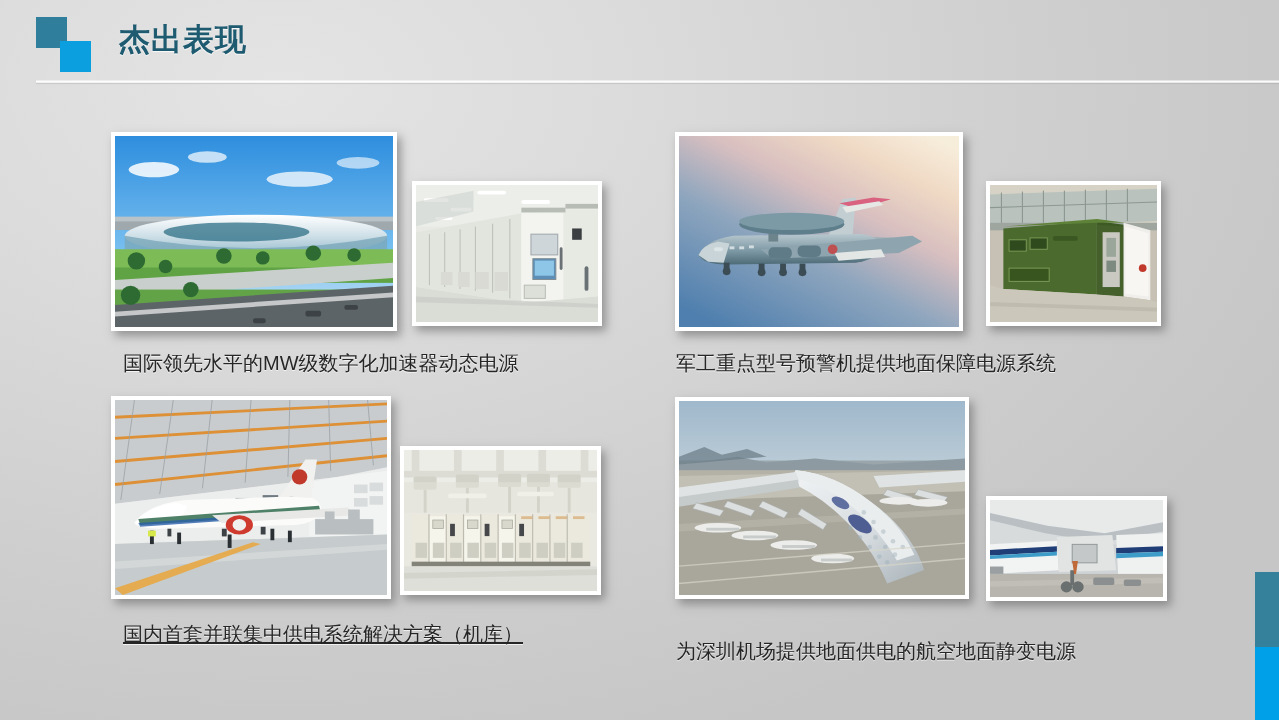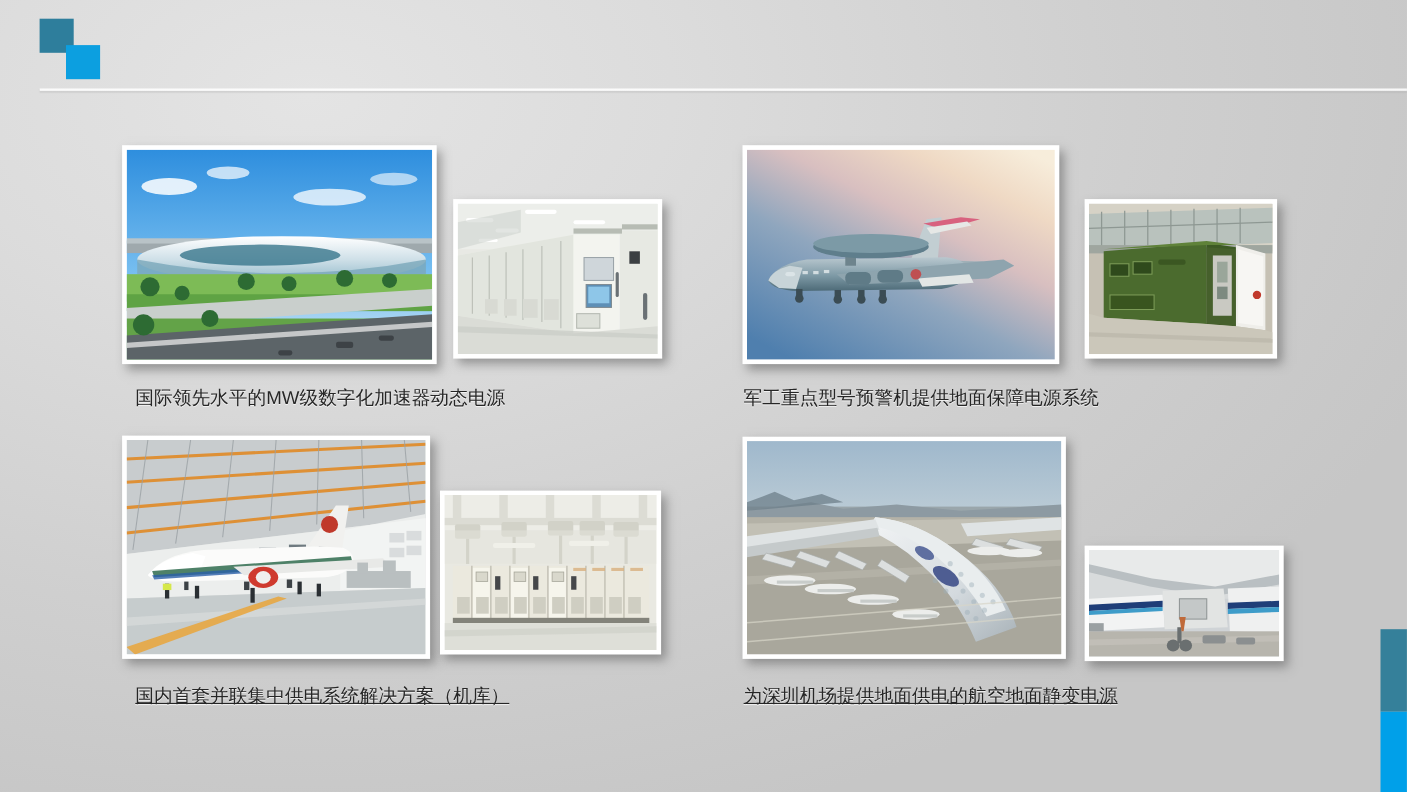--- a/index.html
+++ b/index.html
@@ -49,47 +49,48 @@
     padding: 4px;
     box-shadow: 4px 5px 9px rgba(90,90,90,0.55);
     overflow: hidden;
   }
   .photo .pic { width: 100%; height: 100%; position: relative; overflow: hidden; }
   .photo svg { display: block; width: 100%; height: 100%; }
 
   
   .caption {
     position: absolute;
-    font-size: 17px;
+    font-size: 20px;
     color: #262626;
     white-space: nowrap;
     text-shadow: 0 1px 0 rgba(255,255,255,0.7);
   }
 
   
   #photo-stadium   { left: 111px; top: 132px; width: 286px; height: 199px; }
   #photo-cabinets1 { left: 412px; top: 181px; width: 190px; height: 145px; }
   #photo-awacs     { left: 675px; top: 132px; width: 288px; height: 199px; }
   #photo-shelter   { left: 986px; top: 181px; width: 175px; height: 145px; }
   #photo-hangar    { left: 111px; top: 396px; width: 280px; height: 203px; }
   #photo-cabinets2 { left: 400px; top: 446px; width: 201px; height: 149px; }
   #photo-terminal  { left: 675px; top: 397px; width: 294px; height: 202px; }
   #photo-underwing { left: 986px; top: 496px; width: 181px; height: 105px; }
 
   #caption-1 { left: 123px; top: 350px; }
   #caption-2 { left: 676px; top: 350px; }
   #caption-3 { left: 123px; top: 621px; text-decoration: underline; }
-  #caption-4 { left: 676px; top: 621px; text-decoration: underline; }
+  #caption-4 { left: 676px; top: 638px; }
 </style>
 </head>
 <body>
 
 <div class="header">
   <div class="sq sq-dark"></div>
   <div class="sq sq-blue"></div>
+  <div class="page-title">杰出表现</div>
   <div class="divider"></div>
 </div>
 
 <div class="edge-bar edge-teal"></div>
 <div class="edge-bar edge-blue"></div>
 
 <div class="photo" id="photo-stadium">
   <div class="pic">
     <svg viewBox="0 0 286 199" preserveAspectRatio="none">
       <defs>

